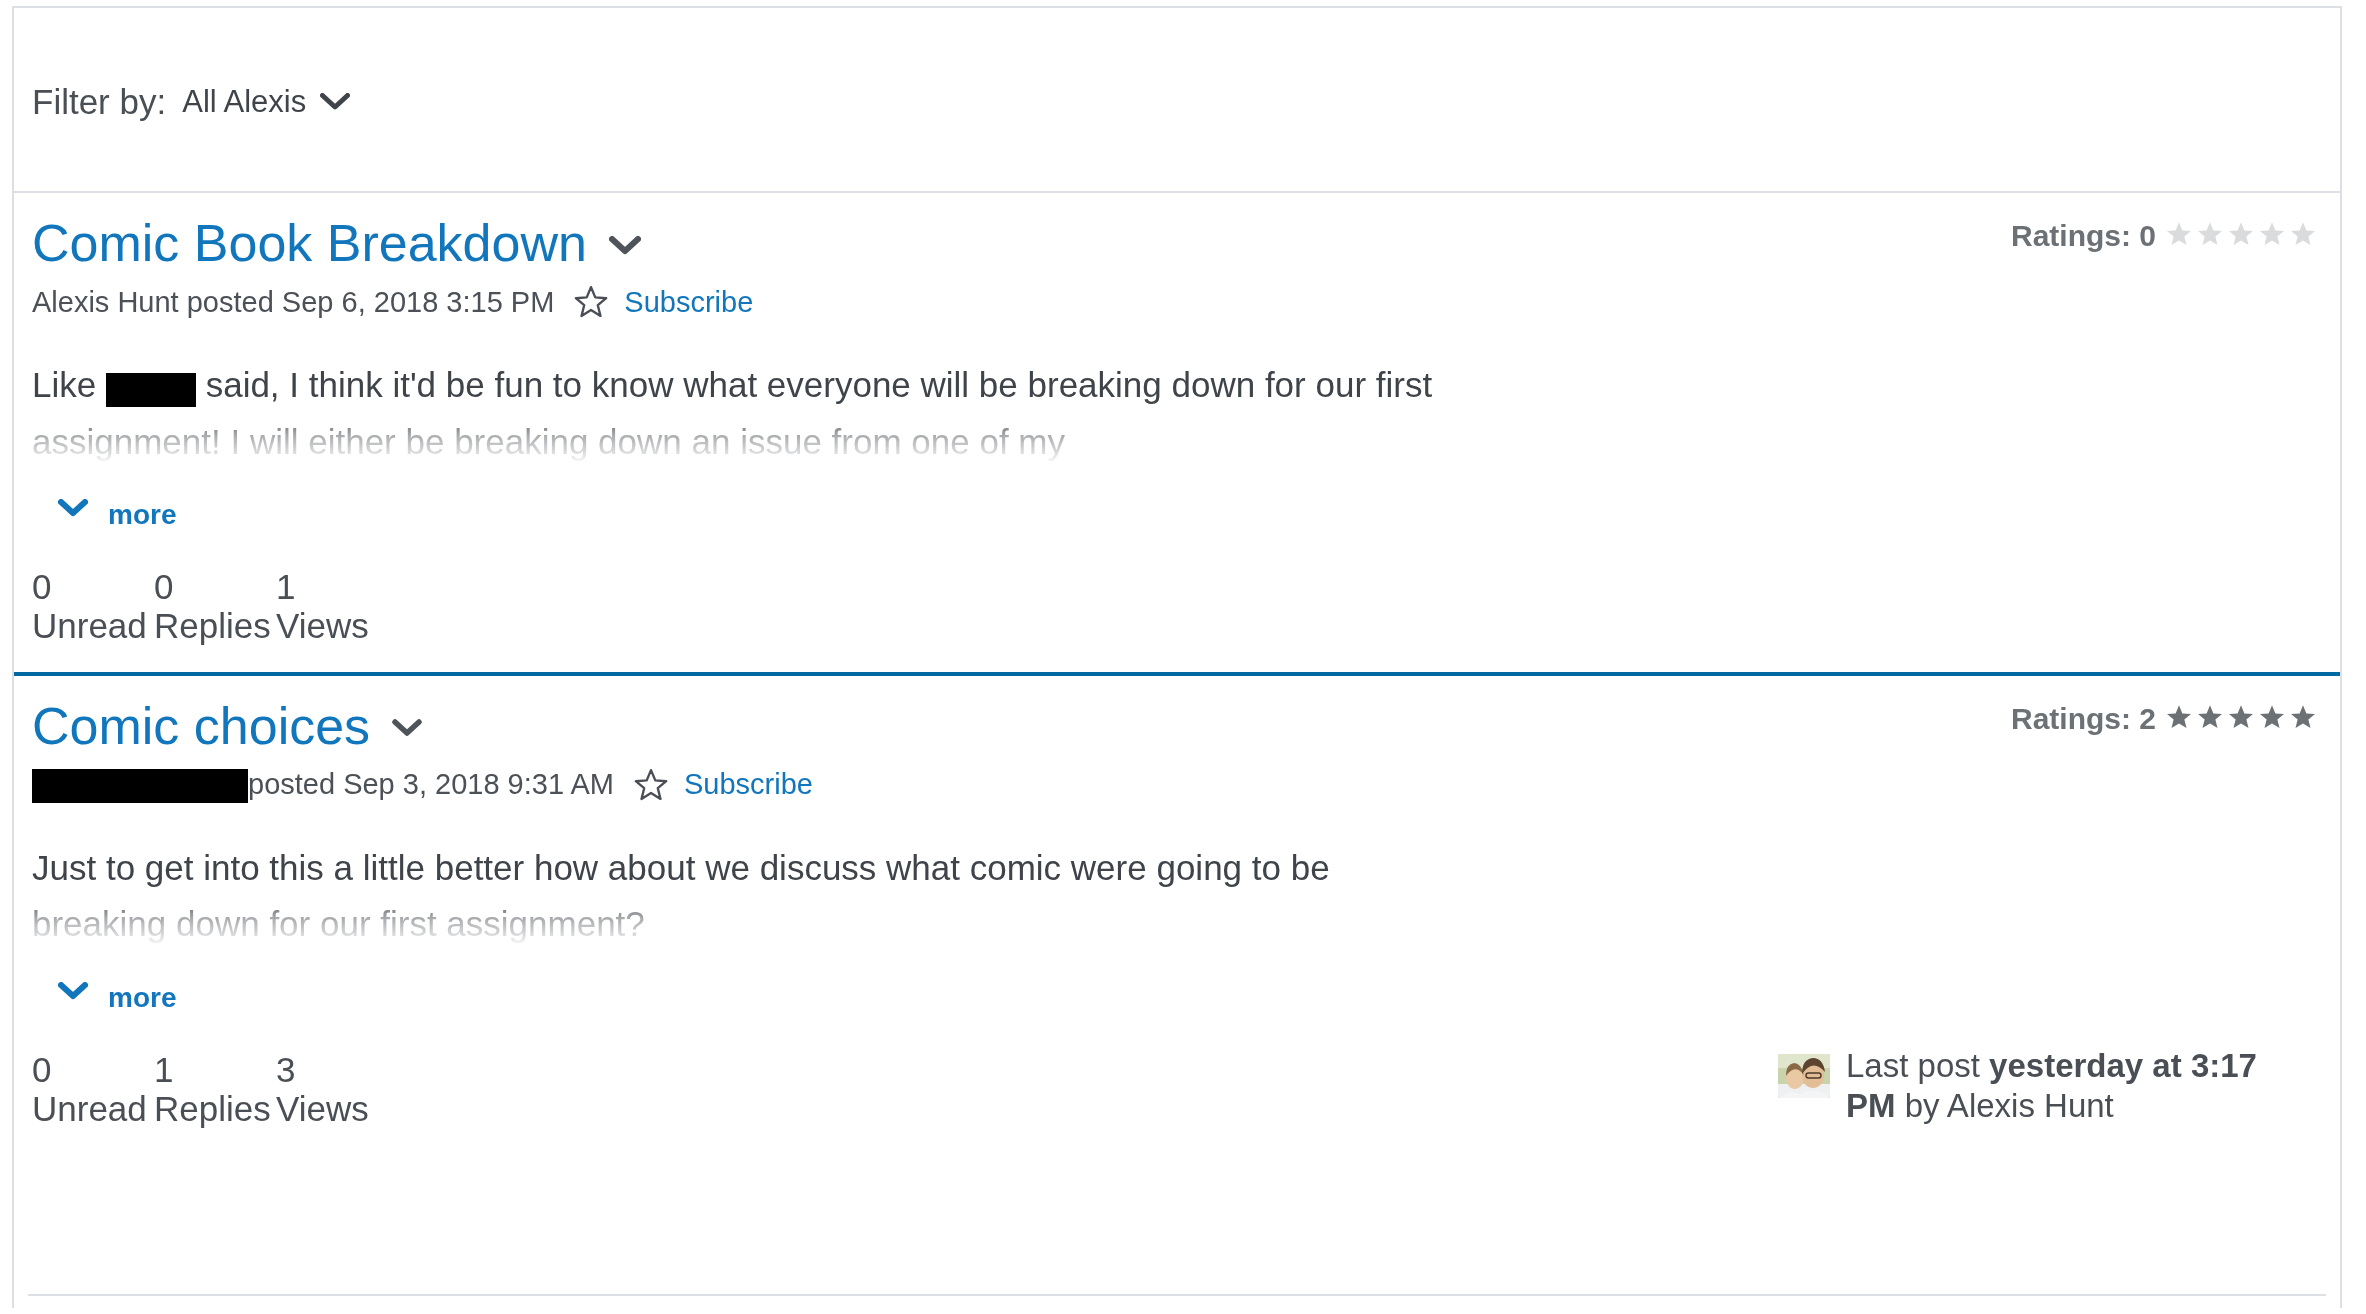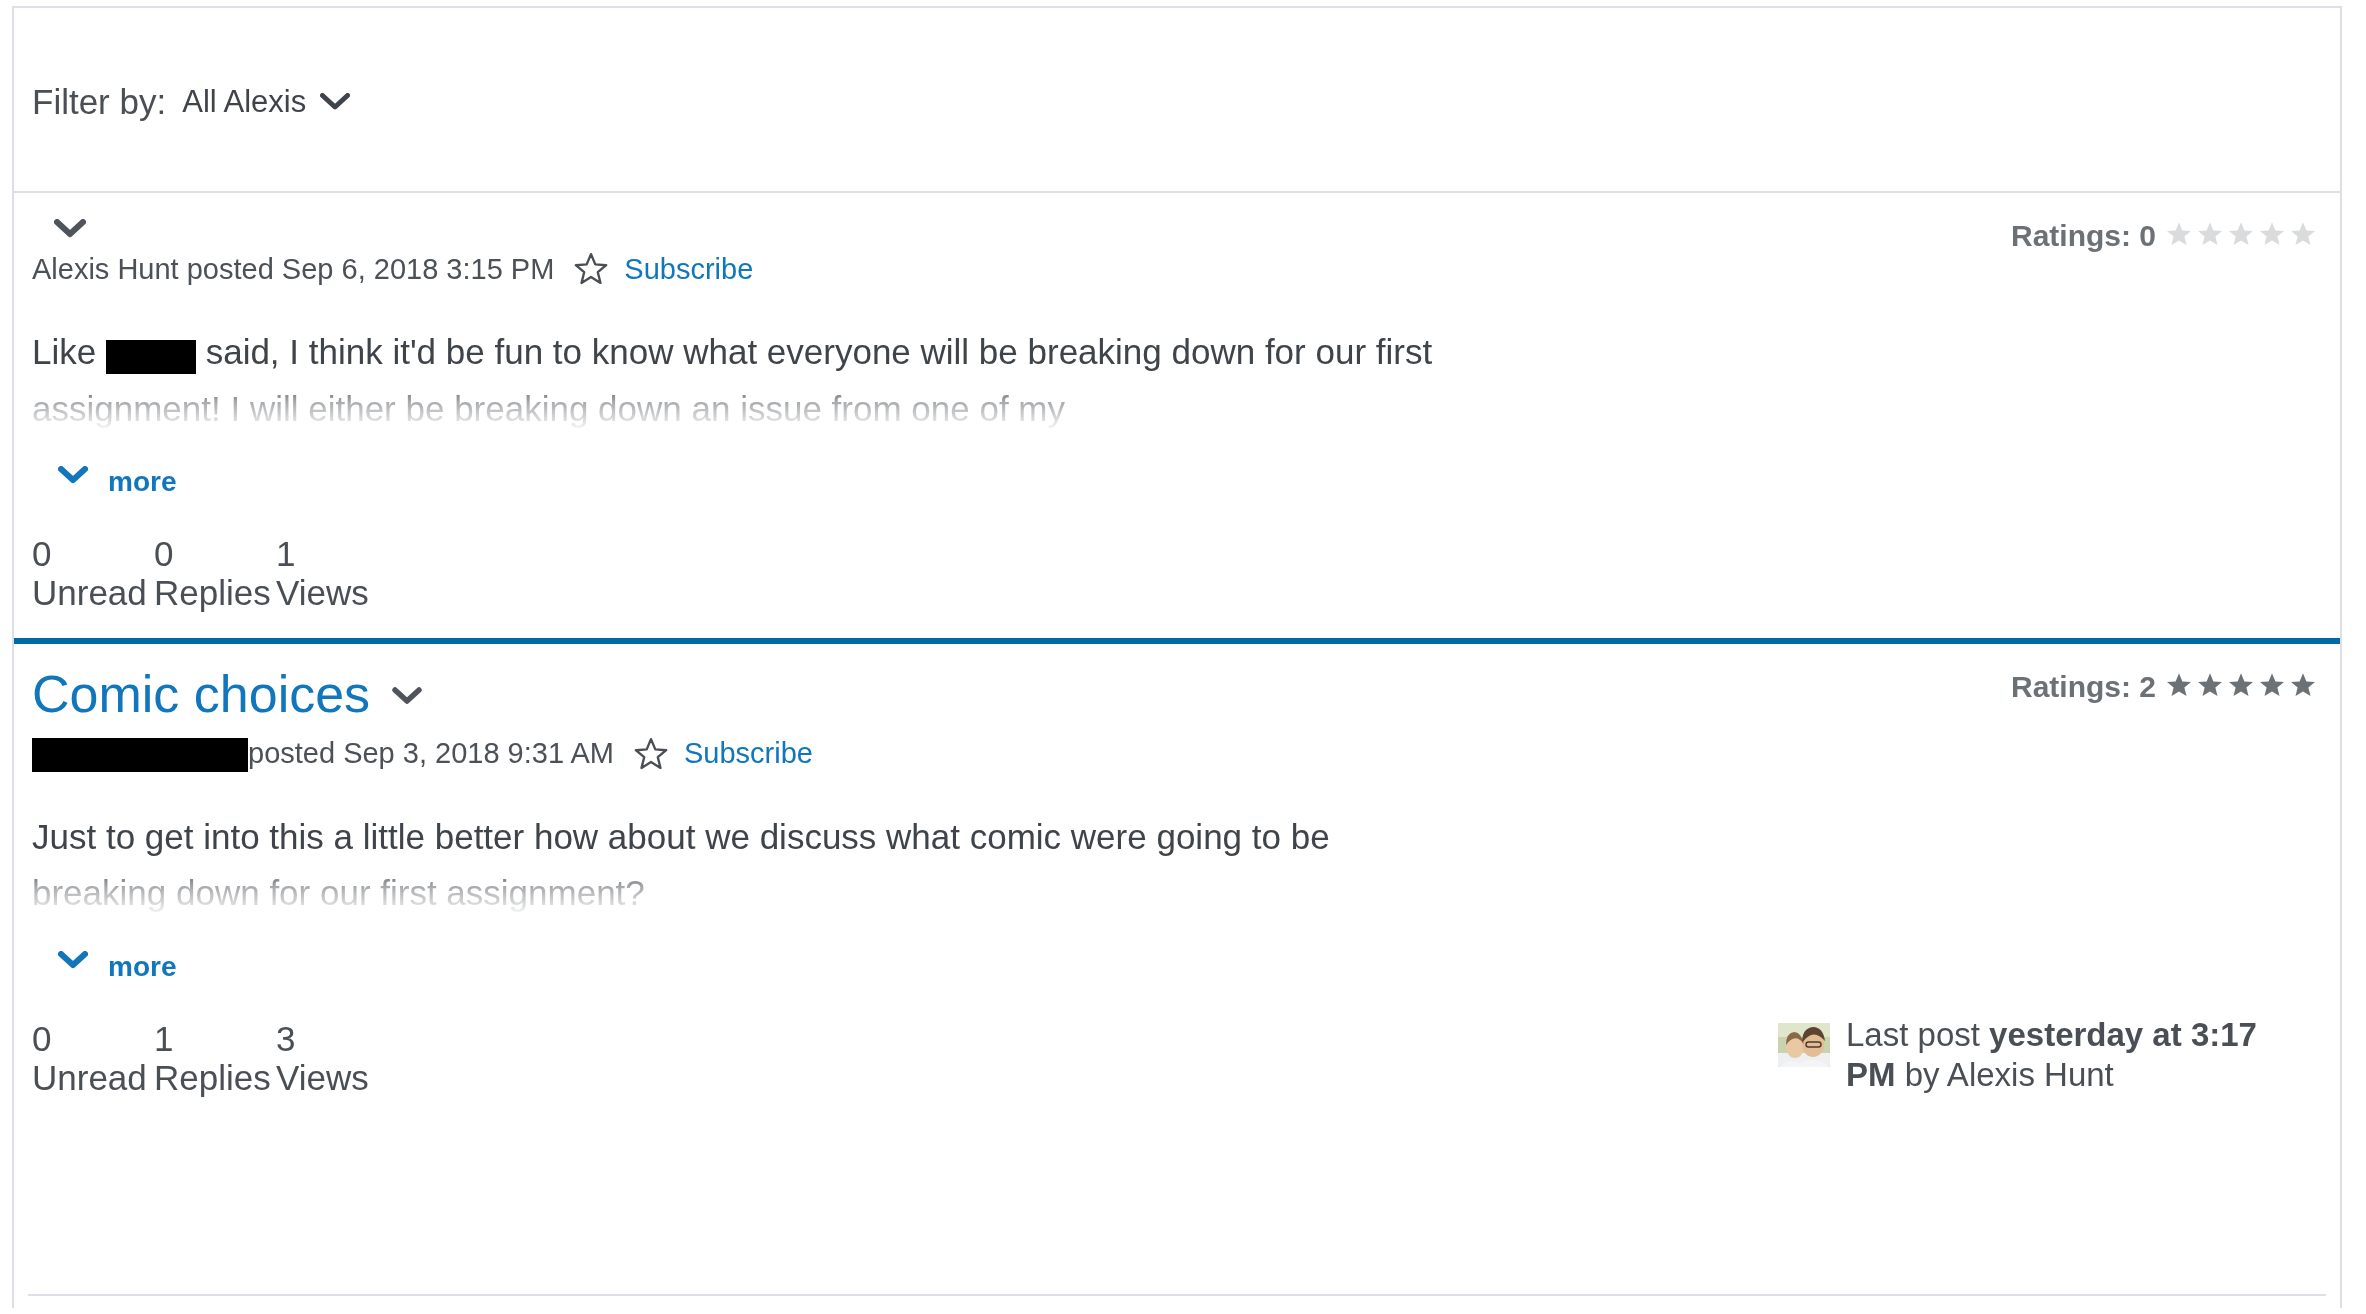--- a/index.html
+++ b/index.html
@@ -96,21 +96,21 @@
     justify-content: center;
     background: #eef0f3;
     border-left: 2px solid #d7dbe2;
   }
 
   
   .thread {
     position: relative;
     padding: 0 0 0 0;
   }
-  .thread + .thread { border-top: 6px solid #0369a1; }
+  .thread + .thread { border-top: 4px solid #0369a1; }
   .thread-inner { position: relative; padding: 22px 20px 26px 18px; }
 
   .title-row {
     display: flex;
     align-items: center;
     white-space: nowrap;
   }
   .thread-title {
     font-size: 52px;
     color: #1176bc;
@@ -276,20 +276,21 @@
         </span>
       </div>
 
 
     </div>
 
     <div class="thread">
       <div class="thread-inner">
 
         <div class="title-row">
+          <a class="thread-title" href="#">Comic Book Breakdown</a>
           <span class="title-chev">
             <svg width="32" height="19" viewBox="0 0 32 19" aria-hidden="true">
               <path d="M3 3 L16 15 L29 3" fill="none" stroke="#4f545a" stroke-width="6" stroke-linecap="round" stroke-linejoin="round"></path>
             </svg>
           </span>
         </div>
 
         <div class="meta-row">
           <span class="meta-text">Alexis Hunt posted Sep 6, 2018 3:15 PM</span>
           <span class="star-sub">

